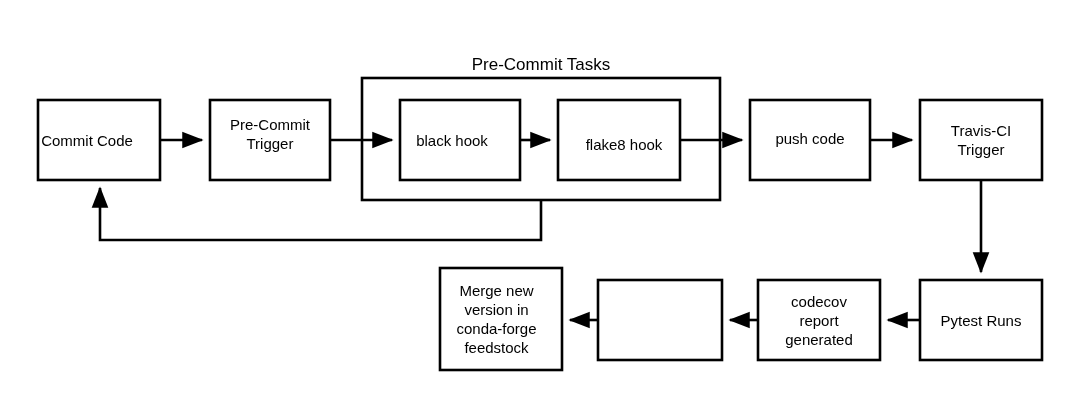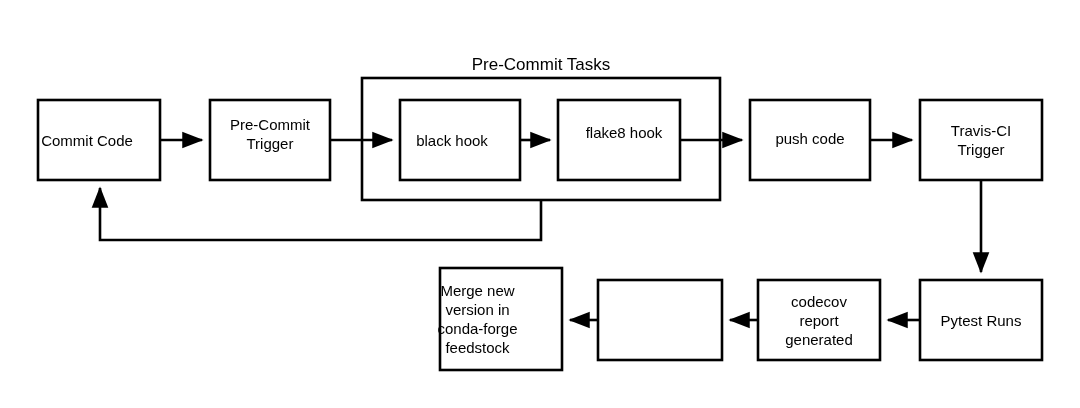--- a/index.html
+++ b/index.html
@@ -100,26 +100,26 @@
 
     <path class="edge-line" d="M541,200 L541,240 L100,240 L100,188" marker-end="url(#arrowhead)"></path>
   </svg>
 
   <div class="group-title" style="left:362px; top:56px; width:358px;">Pre-Commit Tasks</div>
 
   <div class="node-label" style="left:26px;  top:100px; width:122px; height:80px;">Commit Code</div>
   <div class="node-label" style="left:210px; top:100px; width:120px; height:67px;">Pre-Commit
 Trigger</div>
   <div class="node-label" style="left:400px; top:100px; width:104px; height:80px;">black hook</div>
-  <div class="node-label" style="left:558px; top:92px; width:132px; height:80px;">flake8 hook</div>
+  <div class="node-label" style="left:558px; top:104px; width:132px; height:80px;">flake8 hook</div>
   <div class="node-label" style="left:750px; top:100px; width:120px; height:76px;">push code</div>
   <div class="node-label" style="left:920px; top:100px; width:122px; height:80px;">Travis-CI
 Trigger</div>
   <div class="node-label" style="left:920px; top:280px; width:122px; height:80px;">Pytest Runs</div>
   <div class="node-label" style="left:758px; top:280px; width:122px; height:80px;">codecov
 report
 generated</div>
-  <div class="node-label" style="left:425px; top:268px; width:105px; height:102px;">Merge new
+  <div class="node-label" style="left:444px; top:268px; width:105px; height:102px;">Merge new
 version in
 conda-forge
 feedstock</div>
 
 </div>
 
 </body></html>

